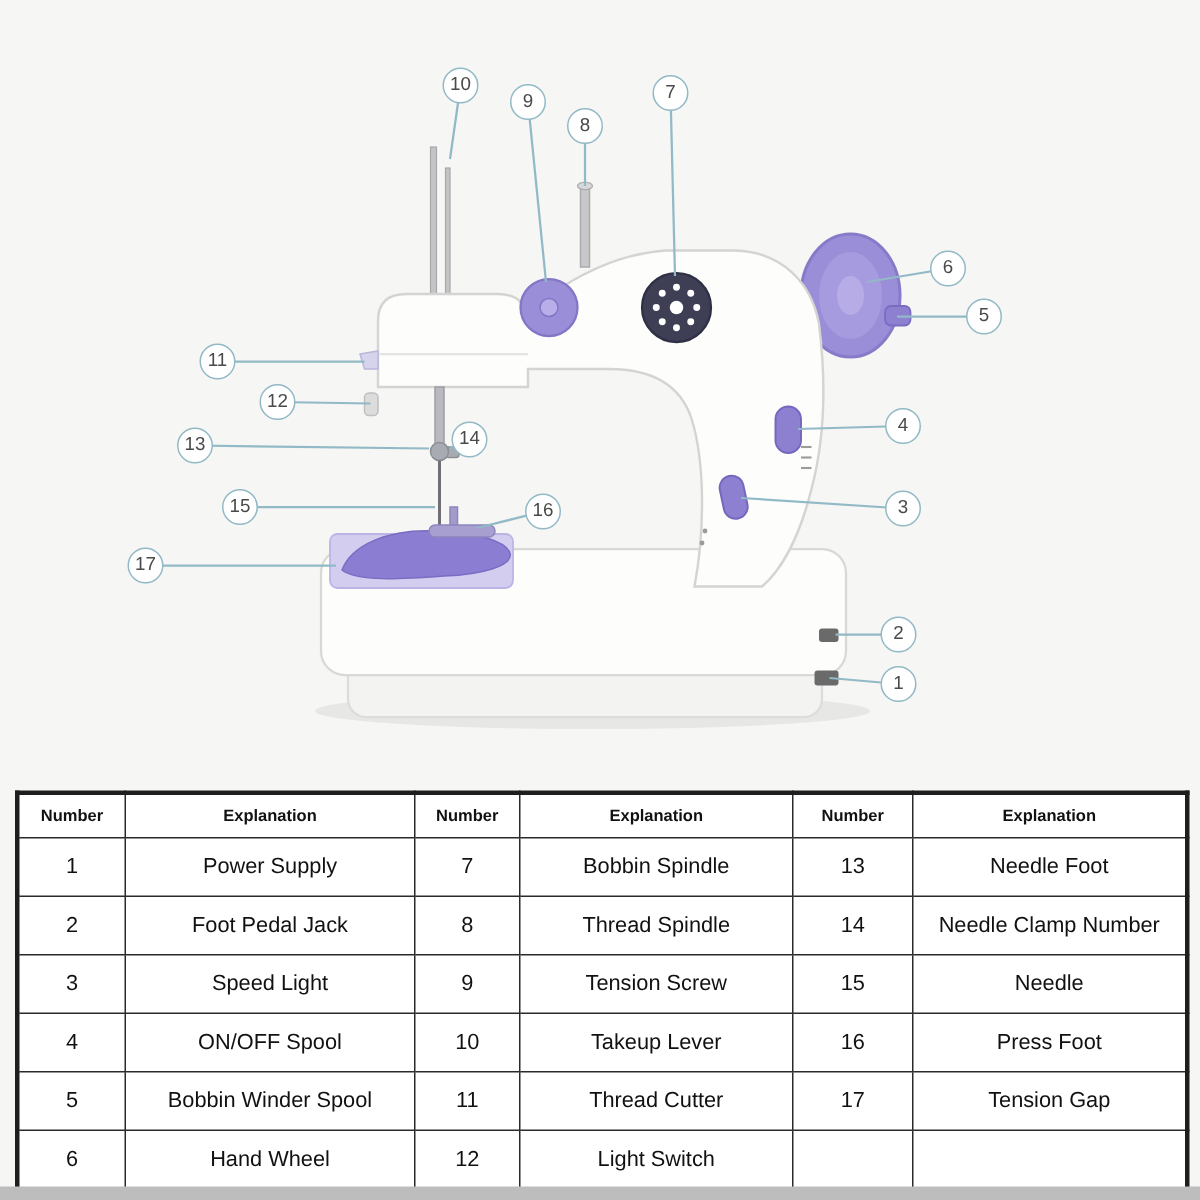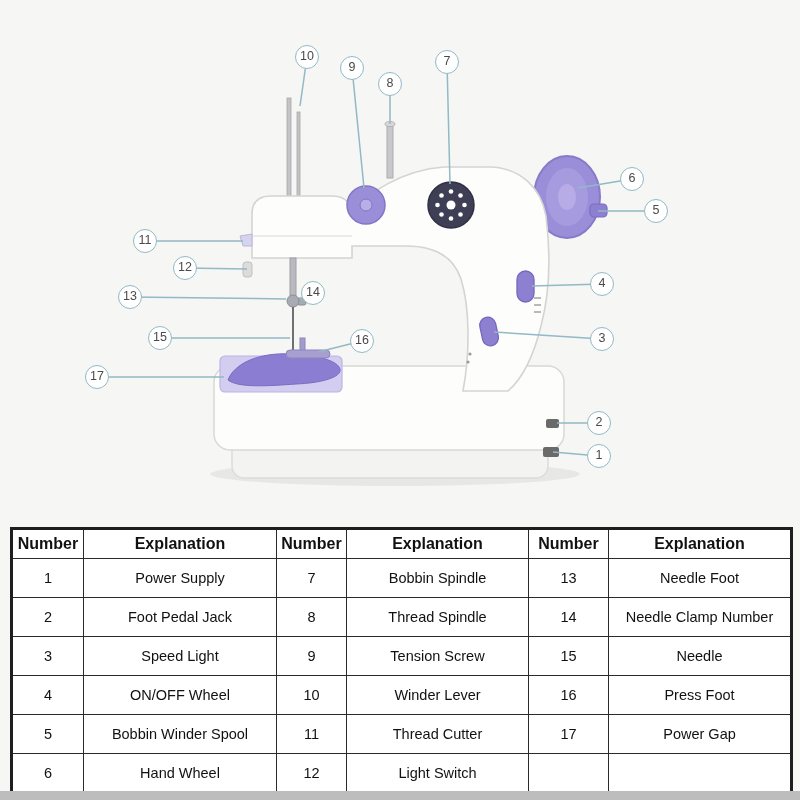--- a/index.html
+++ b/index.html
@@ -19,21 +19,21 @@
 
   .parts {
     position:absolute; left:10px; top:527px; width:780px;
     border-collapse:collapse; table-layout:fixed; background:#ffffff;
     border:3px solid #1e1e1e; font-size:14.5px; color:#111;
   }
   .parts th, .parts td {
     border:1px solid #2a2a2a; text-align:center; vertical-align:middle;
     padding:0 4px; overflow:hidden; white-space:nowrap;
   }
-  .parts th { height:28px; font-size:16px; font-weight:bold; }
+  .parts th { height:28px; font-size:11px; font-weight:bold; }
   .parts td { height:38px; }
 
   .bottom-strip {
     position:absolute; left:0; bottom:0; width:800px; height:9px;
     background:#bdbdbd;
   }
 </style>
 </head>
 <body>
 
@@ -200,33 +200,33 @@
       <tr>
         <td>3</td>
         <td>Speed Light</td>
         <td>9</td>
         <td>Tension Screw</td>
         <td>15</td>
         <td>Needle</td>
       </tr>
       <tr>
         <td>4</td>
-        <td>ON/OFF Wheel</td>
+        <td>ON/OFF Spool</td>
         <td>10</td>
-        <td>Winder Lever</td>
+        <td>Takeup Lever</td>
         <td>16</td>
         <td>Press Foot</td>
       </tr>
       <tr>
         <td>5</td>
         <td>Bobbin Winder Spool</td>
         <td>11</td>
         <td>Thread Cutter</td>
         <td>17</td>
-        <td>Power Gap</td>
+        <td>Tension Gap</td>
       </tr>
       <tr>
         <td>6</td>
         <td>Hand Wheel</td>
         <td>12</td>
         <td>Light Switch</td>
         <td></td>
         <td></td>
       </tr>
     </tbody>

